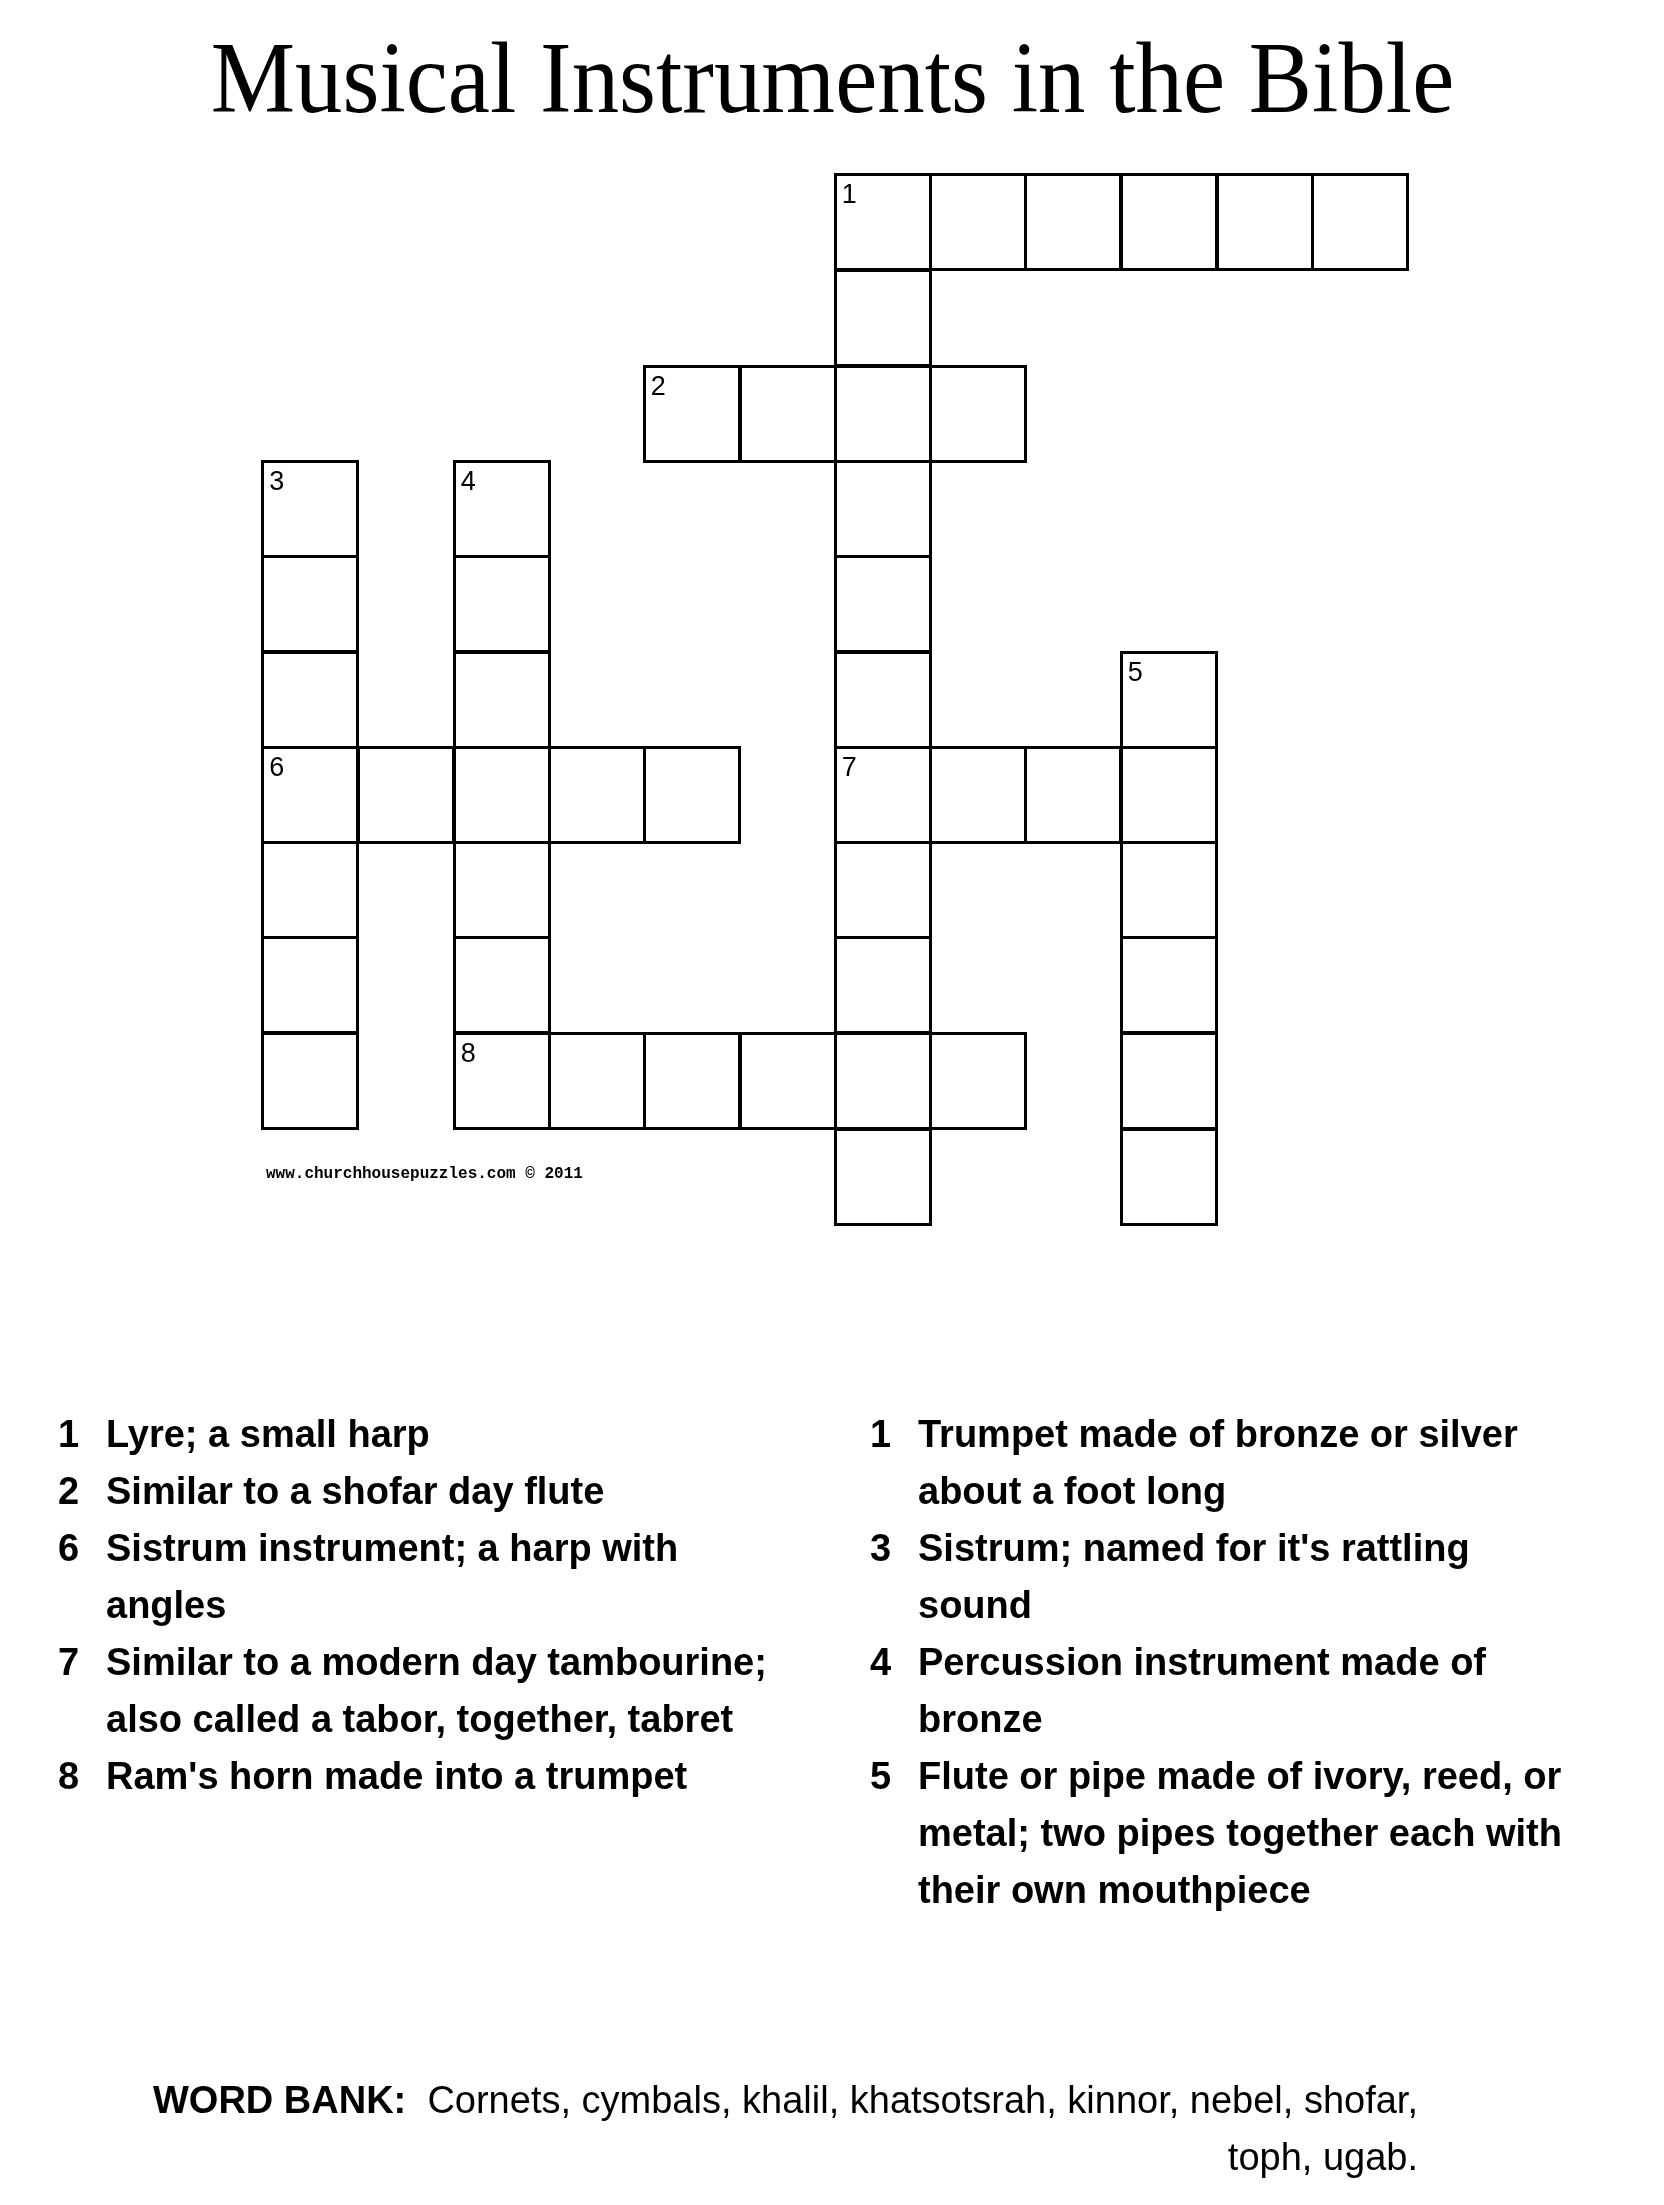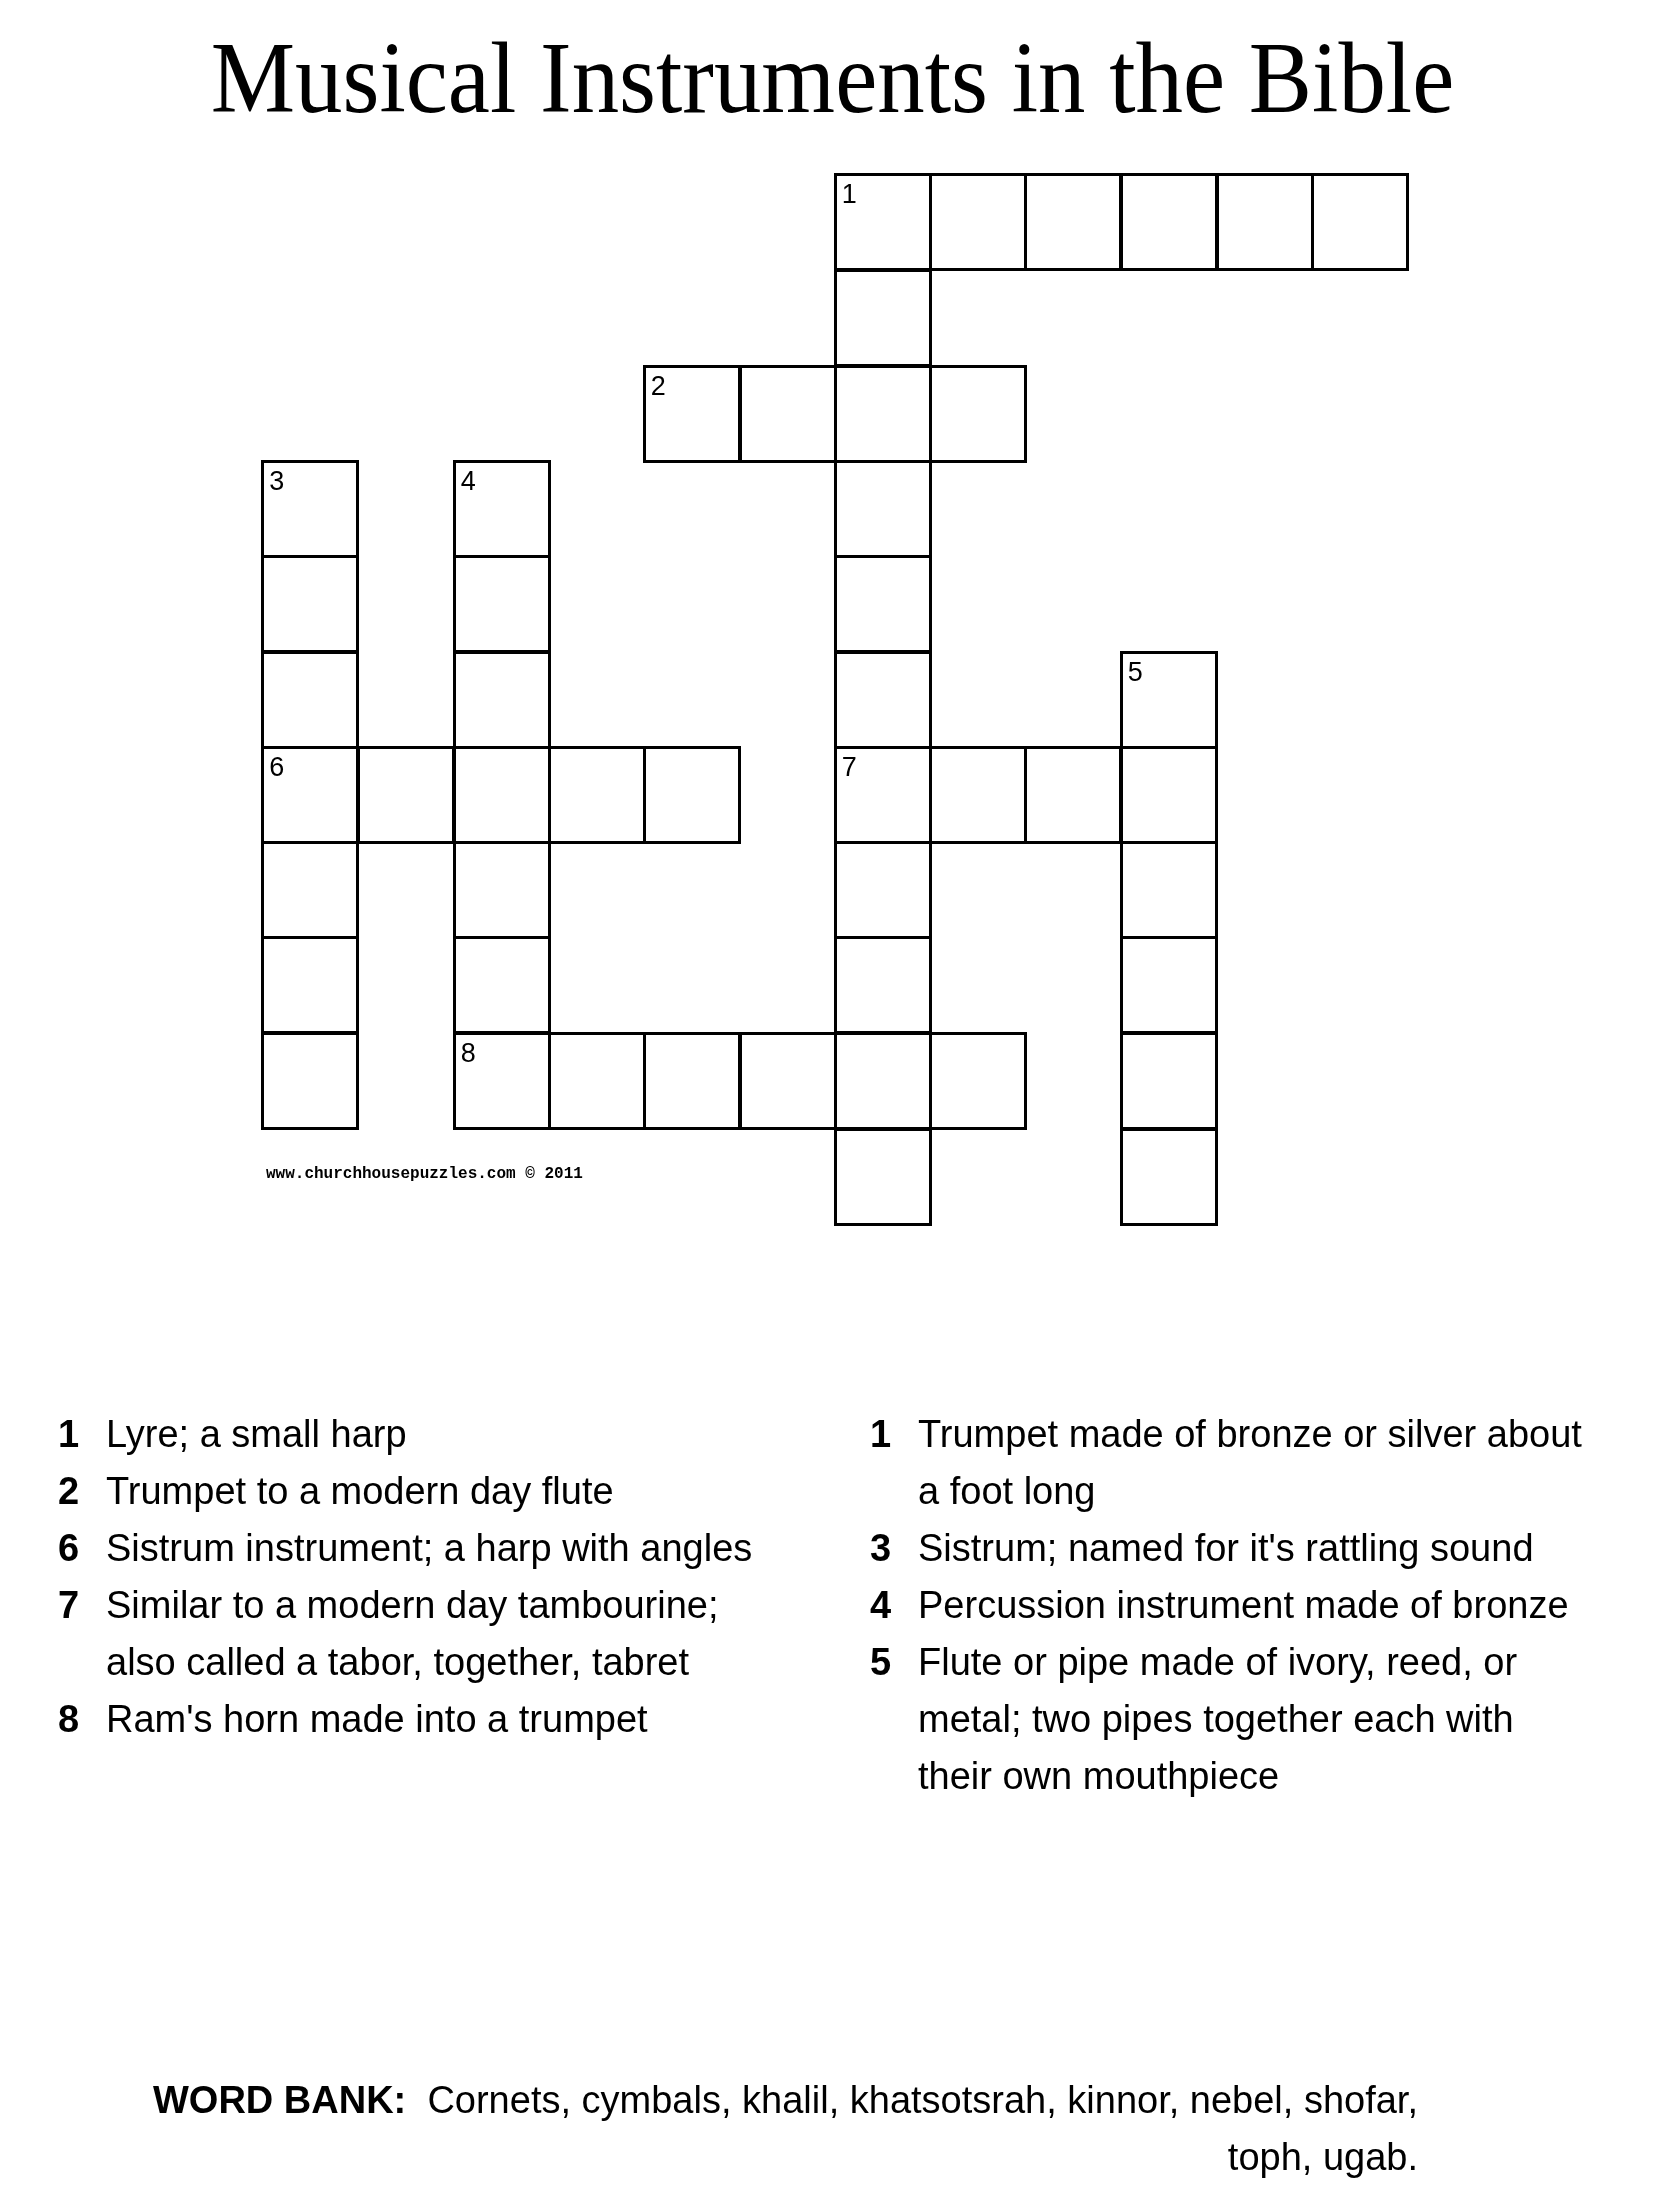--- a/index.html
+++ b/index.html
@@ -20,21 +20,21 @@
   }
   .copyright {
     position:absolute; left:266px; top:1165px;
     font-family:"Liberation Mono", monospace; font-size:16px; font-weight:bold;text-align:center;
   }
   .section { position:absolute; font-family:"Liberation Sans", sans-serif; }
   .heading { font-weight:bold; font-size:38px; line-height:45px; }
   .clues { margin-top:66px; }
   .clue { display:flex; font-size:38px; line-height:57px; }
   .clue .n { font-weight:bold; width:48px; flex:none; }
-  .clue .t { flex:1; }
+  .clue .t { flex:1;font-weight:bold; }
   #across { left:58px; top:1340px; width:720px; }
   #down { left:870px; top:1340px; width:720px; }
   .wordbank {
     position:absolute; left:58px; top:2072px; width:1360px;
     font-family:"Liberation Sans", sans-serif; font-size:38px; line-height:57px;text-align:right;
   }
   .wordbank .label { font-weight:bold; }
 </style>
 </head>
 <body>
@@ -111,21 +111,21 @@
 <div class="copyright">www.churchhousepuzzles.com © 2011</div>
 
 <div class="section" id="across">
   <div class="clues" id="across-list">
       <div class="clue">
         <span class="n">1</span>
         <span class="t">Lyre; a small harp</span>
       </div>
       <div class="clue">
         <span class="n">2</span>
-        <span class="t">Trumpet to a modern day flute</span>
+        <span class="t">Similar to a shofar day flute</span>
       </div>
       <div class="clue">
         <span class="n">6</span>
         <span class="t">Sistrum instrument;  a harp with angles</span>
       </div>
       <div class="clue">
         <span class="n">7</span>
         <span class="t">Similar to a modern day tambourine; also called a tabor, together, tabret</span>
       </div>
       <div class="clue">

